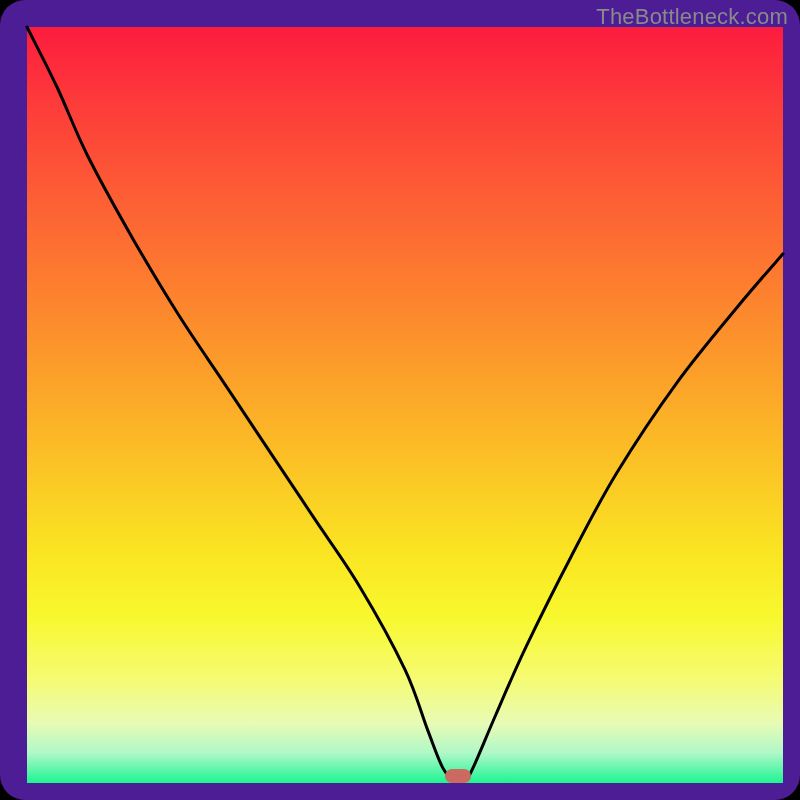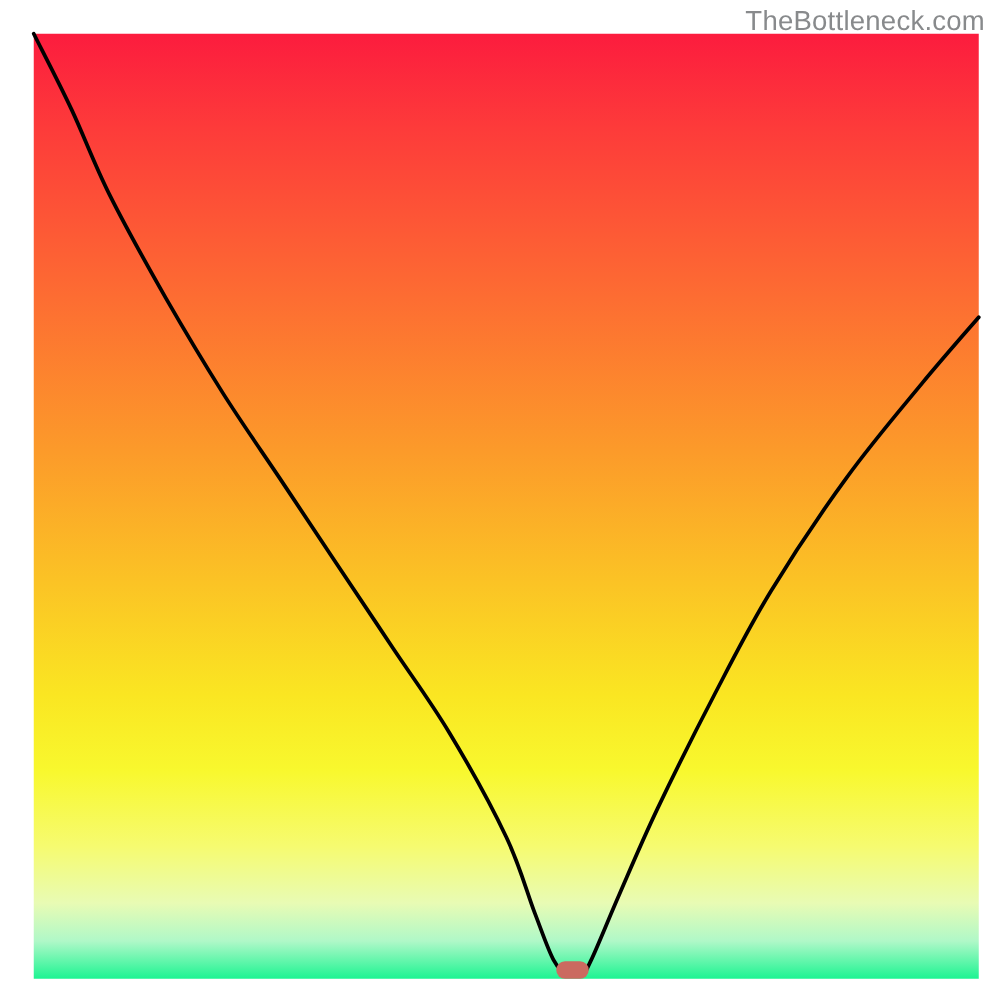--- a/index.html
+++ b/index.html
@@ -8,21 +8,22 @@
     width: 800px;
     height: 800px;
     background: #000;
     font-family: Arial, Helvetica, sans-serif;
     overflow: hidden;
   }
   .frame {
     position: relative;
     width: 800px;
     height: 800px;
-    background: #ffffff;
+    background: #4c1d95;
+    border-radius: 25px;
   }
   .plot {
     position: absolute;
     left: 27px;
     top: 27px;
     width: 756px;
     height: 756px;
     
     background: linear-gradient(
       to bottom,

